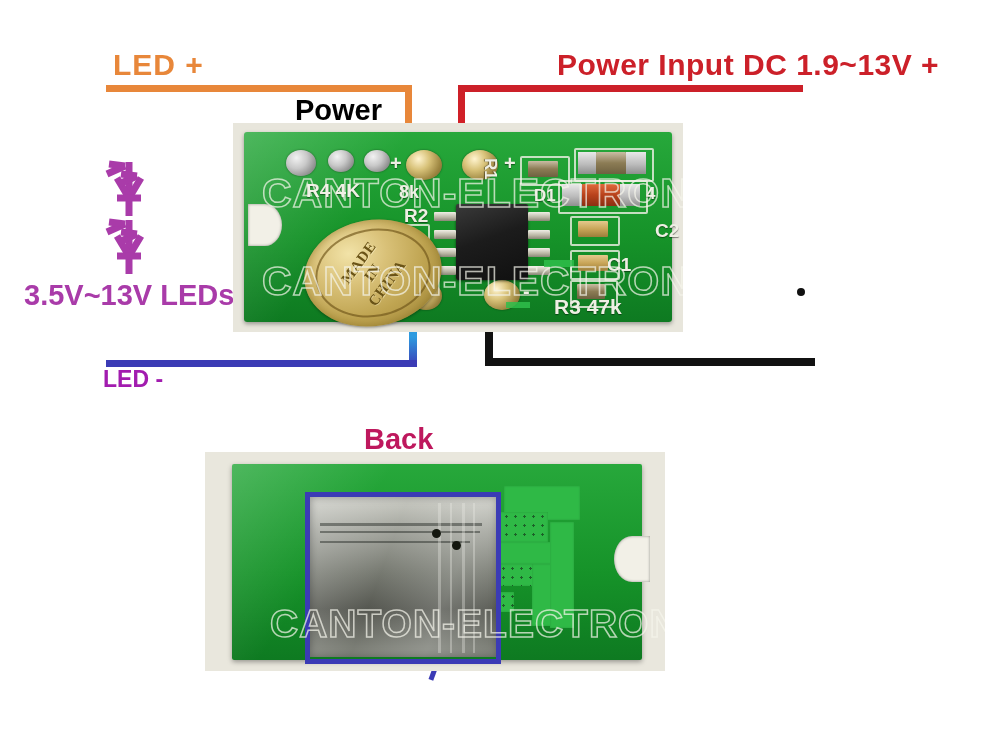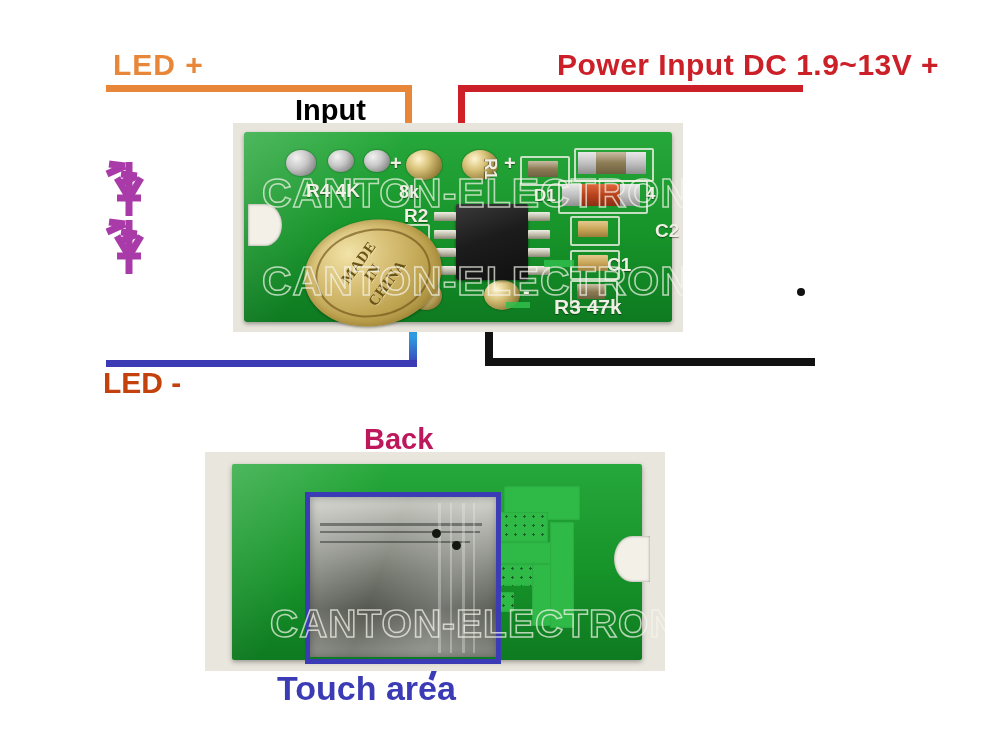--- a/index.html
+++ b/index.html
@@ -46,22 +46,22 @@
     color: #000000;
   }
   #label-leds-range {
     left: 24px; top: 281px;
     font-size: 29px;
     color: #A93BA9;
     letter-spacing: 0px;
   }
   #label-led-minus {
     left: 103px; top: 368px;
-    font-size: 30px;
-    color: #c2410c;
+    font-size: 23px;
+    color: #a21caf;
     text-align: center;
   }
   #label-power-minus {
     left: 636px; top: 380px;
     font-size: 29px;
     color: #000000;
   }
   #label-back {
     left: 364px; top: 425px;
     font-size: 29px;
@@ -297,29 +297,29 @@
 </style>
 </head>
 <body>
 
 <div id="stage">
 
   <div class="lbl" id="label-led-plus">LED +</div>
 
   <div class="lbl" id="label-power-plus">Power Input DC 1.9~13V +</div>
 
-  <div class="lbl" id="label-front">Input</div>
-
+  <div class="lbl" id="label-front">Power</div>
+
+  <div class="lbl" id="label-leds-range">3.5V~13V LEDs</div>
 
   <div class="lbl" id="label-led-minus">LED -</div>
 
 
   <div class="lbl" id="label-back">Back</div>
 
-  <div class="lbl" id="label-touch-area">Touch area</div>
 
   <div class="wire" id="wire-orange-h"></div>
   <div class="wire" id="wire-orange-v"></div>
 
   <div class="wire" id="wire-red-h"></div>
   <div class="wire" id="wire-red-v"></div>
 
   <div class="wire" id="wire-blue-v"></div>
   <div class="wire" id="wire-blue-h"></div>
 

